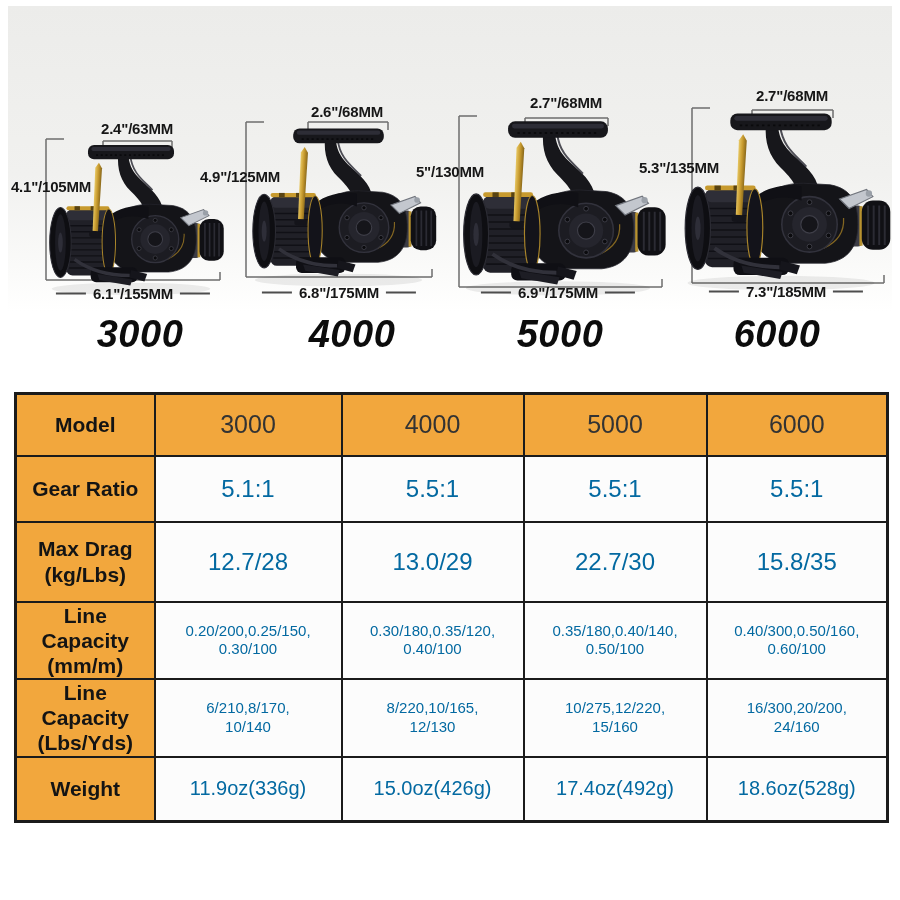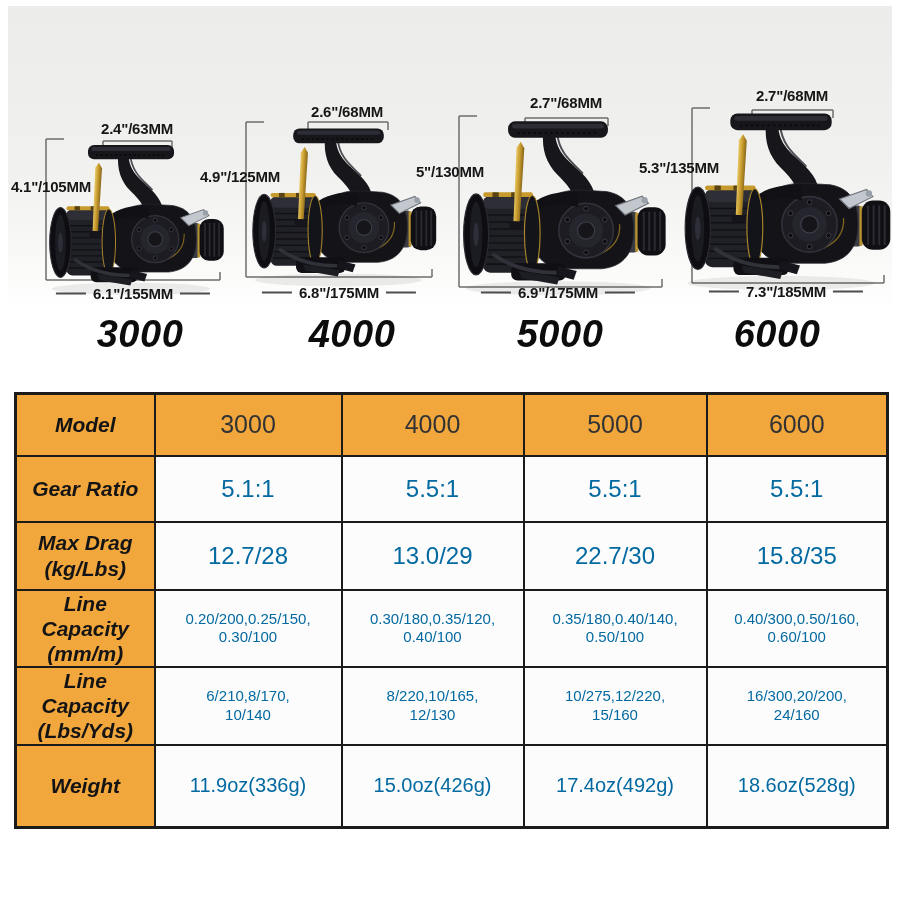--- a/index.html
+++ b/index.html
@@ -28,29 +28,29 @@
   .model-label{position:absolute;transform:translate(-50%,-50%);font-size:38px;font-weight:700;
                font-style:italic;color:#0c0c0c;letter-spacing:0.5px;}
   .m-r1{left:140px;top:334px;} .m-r2{left:352px;top:334px;}
   .m-r3{left:560px;top:334px;} .m-r4{left:777px;top:334px;}
   
   .spec-table{position:absolute;left:14px;top:392px;width:872px;border-collapse:collapse;
               table-layout:fixed;}
   .spec-table td{border:2px solid #1b1b1b;text-align:center;vertical-align:middle;
                  white-space:pre-line;padding:0 4px;}
   .spec-table{border:3px solid #1b1b1b;}
-  .cell-label{background:#F2A73D;font-weight:700;font-style:italic;font-size:21px;color:#141414;
+  .cell-label{background:#F2A73D;font-weight:700;font-size:21px;color:#141414;
               line-height:1.2;}
   .cell-hdr{background:#F2A73D;font-size:25px;color:#333333;}
   .cell-val{background:#fcfcfc;font-size:24px;color:#0369a1;line-height:1.25;}
   .row-cap .cell-val{font-size:15px;}
   .row-weight .cell-val{font-size:20px;}
   .row-h{height:62px;} .row-gear{height:66px;margin-top:44px;} .row-bb{height:60px;}
-  .row-drag{height:68px;} .row-capmm{height:65px;} .row-caplbs{height:64px;}
-  .row-weight{height:83px;}
+  .row-drag{height:80px;} .row-capmm{height:65px;} .row-caplbs{height:64px;}
+  .row-weight{height:65px;}
 </style>
 </head>
 <body>
 
 <svg width="0" height="0" style="position:absolute" aria-hidden="true">
   <defs>
     <linearGradient id="goldg" x1="0" y1="0" x2="1" y2="0">
       <stop offset="0" stop-color="#e9ca66"></stop>
         <stop offset="0.5" stop-color="#c79a2e"></stop>
       <stop offset="1" stop-color="#876619"></stop>

